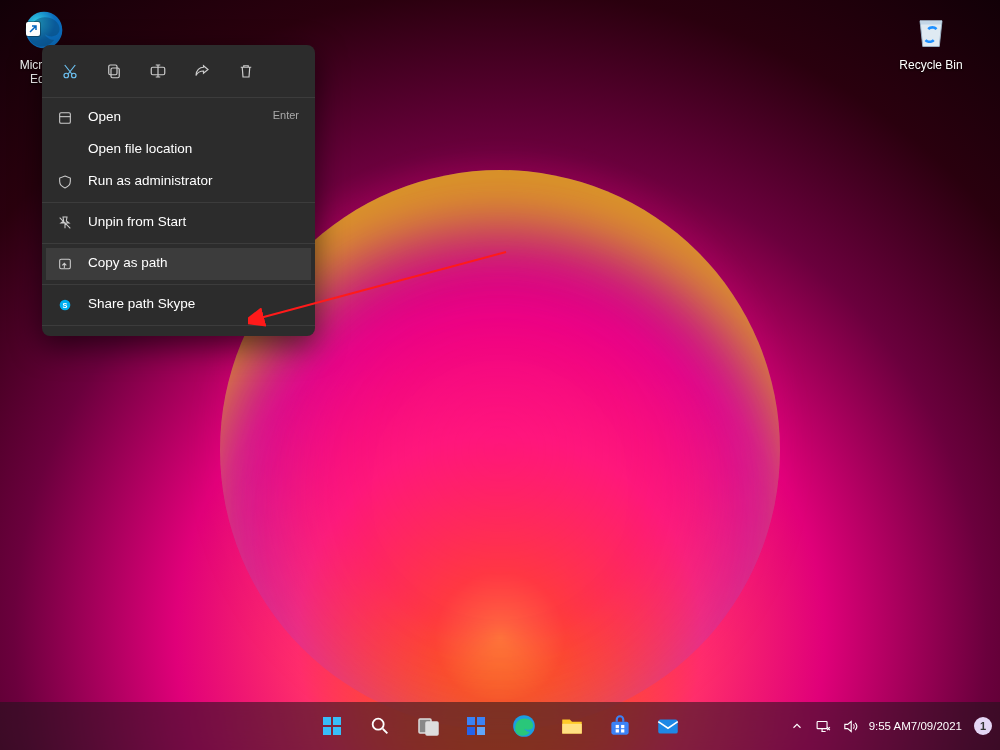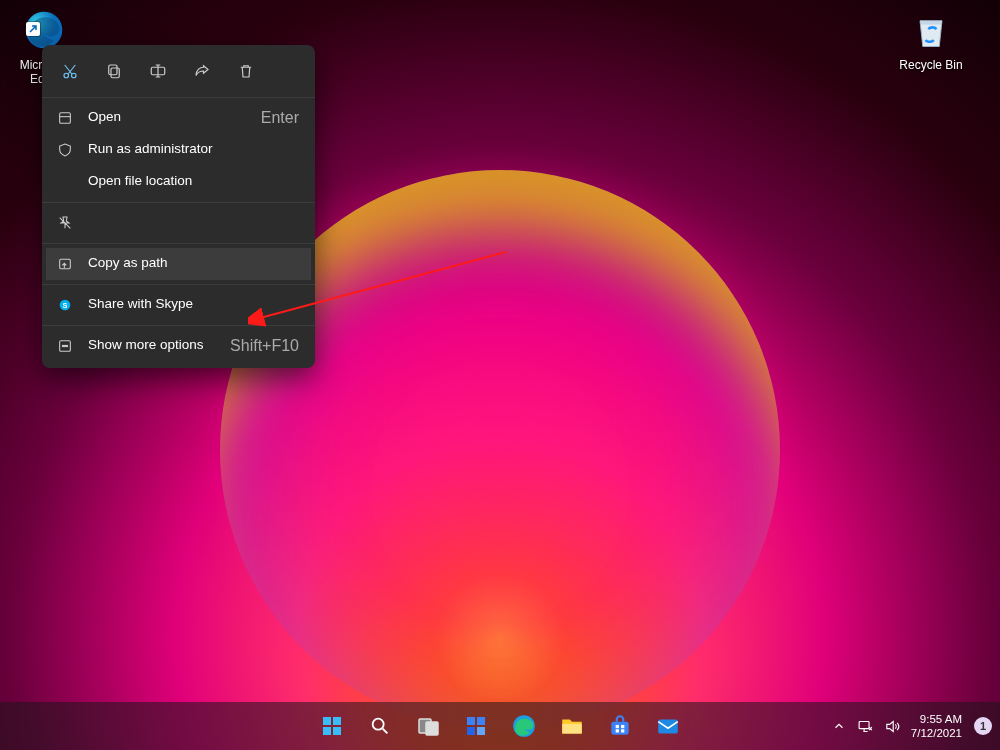--- a/index.html
+++ b/index.html
@@ -81,21 +81,21 @@
   .cm-sep { height: 1px; background: rgba(255,255,255,0.08); margin: 4px 0; }
   .cm-item {
     display: flex; align-items: flex-start;
     padding: 7px 16px 7px 14px;
     gap: 14px;
     cursor: pointer;
   }
   .cm-item.highlight { background: rgba(255,255,255,0.08); margin: 0 4px; border-radius: 0; padding-left: 10px; padding-right: 10px;}
   .cm-item .cm-icon { width: 18px; height: 18px; display:flex;align-items:center;justify-content:center; color:#bbb;}
   .cm-item .cm-label { flex: 1; color: #fff; }
-  .cm-item .cm-shortcut { color: #aaa; font-size: 16px; }
+  .cm-item .cm-shortcut { color: #aaa; font-size: 11px; }
   .cm-item.indent .cm-icon { visibility: hidden; }
 
   
   .arrow {
     position: absolute;
     pointer-events: none;
   }
 
   
   .taskbar {
@@ -114,21 +114,21 @@
   .taskbar-center .tb-btn,
   .taskbar-right .tb-btn {
     width: 40px; height: 40px; display:flex;align-items:center;justify-content:center;
     border-radius: 4px; cursor: pointer;
   }
   .taskbar-right {
     position: absolute; right: 8px; display:flex; align-items:center; gap: 6px; height:100%;
     color: #fff; font-size: 11.5px;
   }
   .tray-icons { display:flex; gap: 10px; align-items:center; }
-  .clock { display:flex; flex-direction:column; align-items:flex-end; line-height:1.25; margin: 0 6px 0 4px;}
+  .clock { display:flex; flex-direction:row; align-items:flex-end; line-height:1.25; margin: 0 6px 0 4px;}
   .notif-badge {
     width: 18px; height: 18px; border-radius: 50%;
     background: #e5d6f5; color: #333; font-size: 11px;
     display:flex;align-items:center;justify-content:center; font-weight:600;
   }
   svg { display:block; }
 </style>
 </head>
 <body>
 
@@ -205,73 +205,62 @@
     <div class="cm-item">
       <span class="cm-icon">
           <svg width="16" height="16" viewBox="0 0 24 24" stroke="#ccc" stroke-width="1.6" fill="none">
             <rect x="4" y="4" width="16" height="16" rx="2"></rect>
             <path d="M4 10h16"></path>
           </svg>
         </span>
       <span class="cm-label">Open</span>
       <span class="cm-shortcut">Enter</span>
     </div>
-    <div class="cm-item">
-      <span class="cm-icon">
-          <svg width="16" height="16" viewBox="0 0 24 24" stroke="#ccc" stroke-width="1.6" fill="none">
-            <path d="M12 3l8 3v5c0 5-3 8-8 10-5-2-8-5-8-10V6z"></path>
-          </svg>
-        </span>
-      <span class="cm-label">Run as administrator</span>
-    </div>
     <div class="cm-item indent">
       <span class="cm-icon"></span>
       <span class="cm-label">Open file location</span>
     </div>
+    <div class="cm-item">
+      <span class="cm-icon">
+          <svg width="16" height="16" viewBox="0 0 24 24" stroke="#ccc" stroke-width="1.6" fill="none">
+            <path d="M12 3l8 3v5c0 5-3 8-8 10-5-2-8-5-8-10V6z"></path>
+          </svg>
+        </span>
+      <span class="cm-label">Run as administrator</span>
+    </div>
     <div class="cm-sep"></div>
     <div class="cm-item">
       <span class="cm-icon">
           <svg width="16" height="16" viewBox="0 0 24 24" stroke="#ccc" stroke-width="1.6" fill="none">
             <path d="M9 3h6l-1 6 4 3H6l4-3zM12 12v8M4 4l16 16"></path>
           </svg>
         </span>
+      <span class="cm-label">Unpin from Start</span>
     </div>
     <div class="cm-sep"></div>
     <div class="cm-item highlight">
       <span class="cm-icon">
           <svg width="16" height="16" viewBox="0 0 24 24" stroke="#ccc" stroke-width="1.6" fill="none">
             <rect x="4" y="5" width="16" height="14" rx="2"></rect>
             <path d="M8 14l3-3 3 3 M11 11v7"></path>
           </svg>
         </span>
       <span class="cm-label">Copy as path</span>
     </div>
     <div class="cm-sep"></div>
     <div class="cm-item">
       <span class="cm-icon">
           <svg width="16" height="16" viewBox="0 0 24 24">
             <circle cx="12" cy="12" r="8" fill="#00aff0"></circle>
             <text x="12" y="16" text-anchor="middle" font-size="11" fill="#fff" font-weight="700">S</text>
           </svg>
         </span>
-      <span class="cm-label">Share with Skype</span>
-    </div>
-    <div class="cm-sep"></div>
-    <div class="cm-item">
-      <span class="cm-icon">
-          <svg width="16" height="16" viewBox="0 0 24 24" stroke="#ccc" stroke-width="1.6" fill="none">
-            <rect x="4" y="4" width="16" height="16" rx="2"></rect>
-            <circle cx="9" cy="12" r="1" fill="#ccc"></circle>
-            <circle cx="12" cy="12" r="1" fill="#ccc"></circle>
-            <circle cx="15" cy="12" r="1" fill="#ccc"></circle>
-          </svg>
-        </span>
-      <span class="cm-label">Show more options</span>
-      <span class="cm-shortcut">Shift+F10</span>
-    </div>
+      <span class="cm-label">Share path Skype</span>
+    </div>
+    <div class="cm-sep"></div>
   </div>
 
   <svg class="arrow" style="left:248px; top:248px;" width="262" height="80" viewBox="0 0 262 80">
     <defs>
         <marker id="ah" markerWidth="12" markerHeight="10" refX="2" refY="5" orient="auto">
           <path d="M0 0 L12 5 L0 10 z" fill="#ff1a1a"></path>
         </marker>
       </defs>
     <line x1="258" y1="4" x2="12" y2="70" stroke="#ff1a1a" stroke-width="2" marker-end="url(#ah)"></line>
   </svg>
@@ -350,20 +339,20 @@
             </svg>
           </span>
         <span>
             <svg width="17" height="17" viewBox="0 0 24 24" stroke="#fff" stroke-width="1.6" fill="none">
               <path d="M4 9h4l5-4v14l-5-4H4zM16 9c1.5 1.5 1.5 4.5 0 6M18.5 7c3 3 3 7 0 10"></path>
             </svg>
           </span>
       </div>
       <div class="clock">
         <span>9:55 AM</span>
-        <span>7/12/2021</span>
+        <span>7/09/2021</span>
       </div>
       <div class="notif-badge">
         <span>1</span>
       </div>
     </div>
   </div>
 </div>
 
 </body></html>

